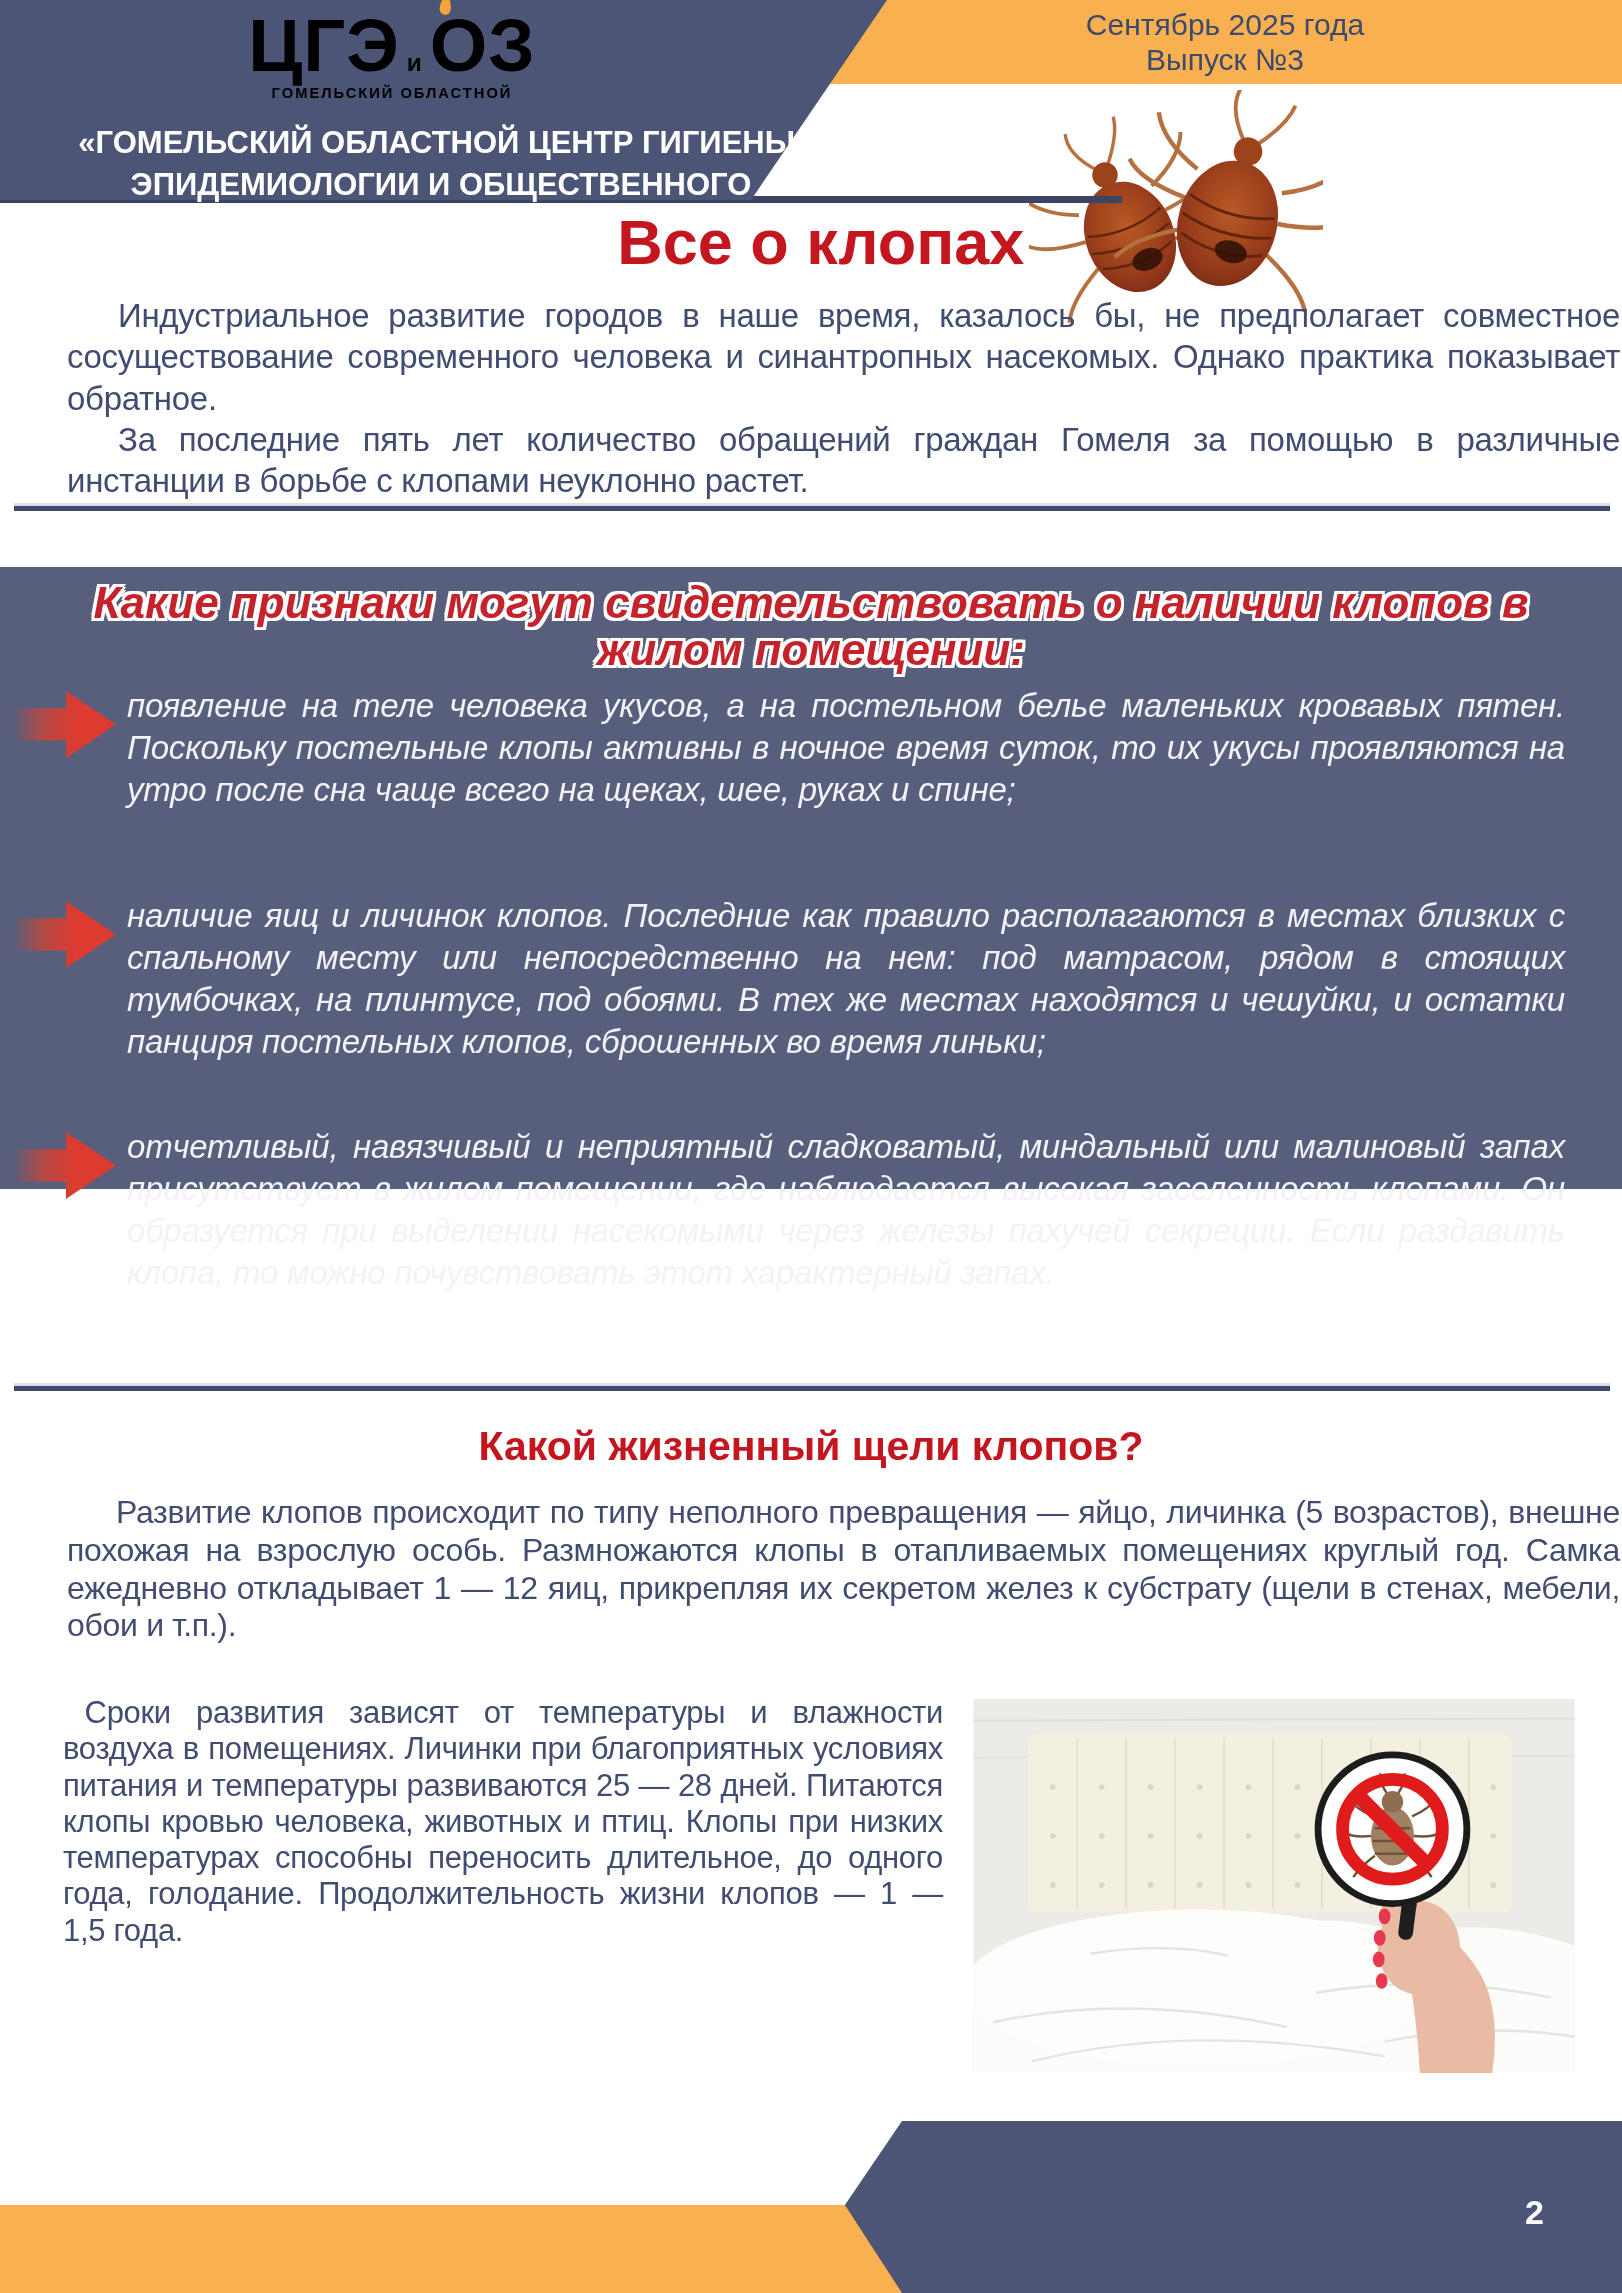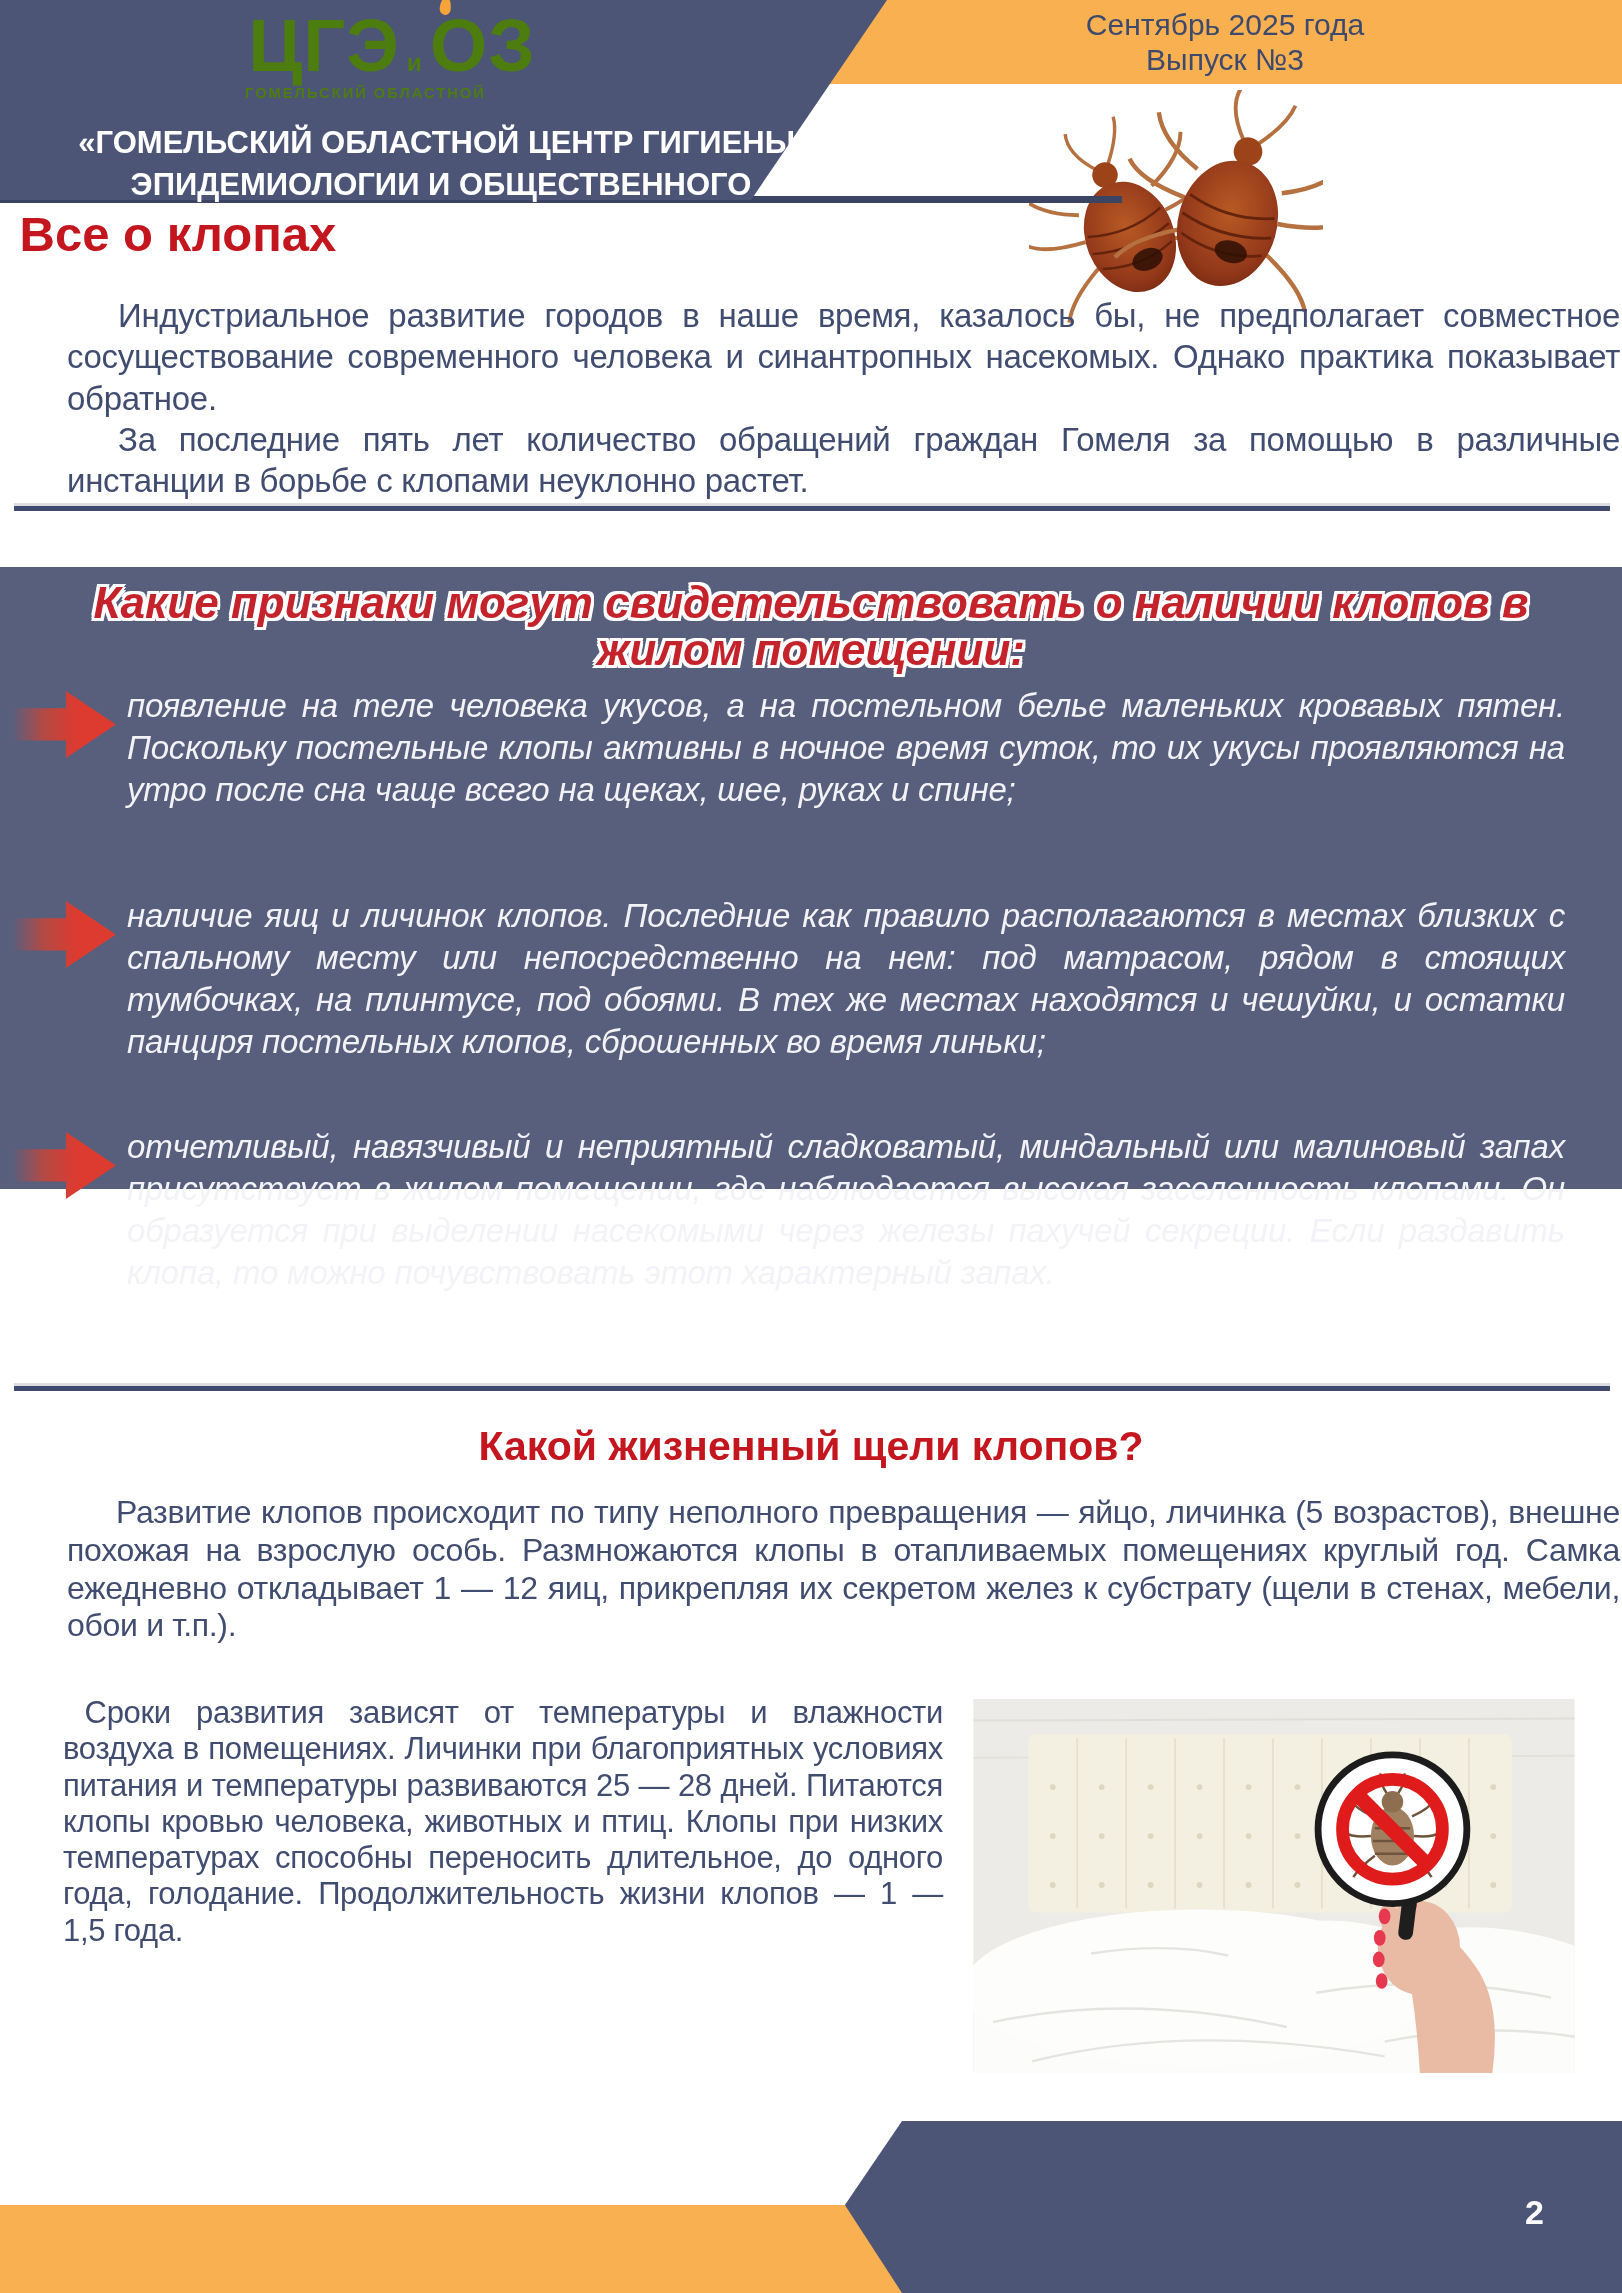--- a/index.html
+++ b/index.html
@@ -7,35 +7,35 @@
     position:relative; width:1622px; height:2294px; background:#fff;
     overflow:hidden; font-family:"Liberation Sans","DejaVu Sans",sans-serif;
   }
   
   .orange-band{position:absolute;top:0;left:828px;right:0;height:84px;background:#f8b050;z-index:1;}
   .issue-box{position:absolute;left:1019px;top:6.9px;width:412px;text-align:center;
     font-size:30px;font-weight:normal;color:#3d4a6e;line-height:1.18;z-index:2;}
   .header-shadow{position:absolute;top:196px;left:0;width:1122px;height:6.9px;background:#3c4463;z-index:2;}
   .header-dark{position:absolute;top:0;left:0;width:921px;height:200px;background:#4d5577;
     clip-path:polygon(0 0,887px 0,751px 200px,0 200px);z-index:3;}
-  .logo{position:absolute;left:245px;top:11.8px;width:294px;color:#4d7c0f;}
+  .logo{position:absolute;left:245px;top:11.8px;width:294px;text-align:center;color:#000000;}
   .logo-row{display:flex;align-items:flex-end;justify-content:center;gap:6.9px;
     font-size:74px;font-weight:800;line-height:.92;letter-spacing:1px;}
   .logo-and{font-size:24.5px;font-weight:bold;margin-bottom:4.9px;}
   .logo-oz{position:relative;}
   .flame{position:absolute;top:-14.7px;left:9.8px;width:10.8px;height:17.6px;background:#f6a43a;
     border-radius:50% 50% 45% 55%/65% 65% 35% 35%;transform:rotate(6deg);}
   .logo-sub{margin-top:4.9px;font-size:14.7px;font-weight:bold;letter-spacing:2px;}
   .org-name{position:absolute;left:54px;top:122px;width:774px;text-align:center;
     color:#fff;font-weight:bold;font-size:31px;line-height:1.35;}
   
   .bedbugs{position:absolute;left:1029px;top:90px;width:294px;height:240px;z-index:0;}
   
-  .title{position:absolute;top:206px;left:0;width:100%;padding-left:19.6px;
-    box-sizing:border-box;font-size:49px;font-weight:bold;color:#c4161e;}
+  .title{position:absolute;top:206px;left:0;width:100%;text-align:center;padding-left:19.6px;
+    box-sizing:border-box;font-size:63px;font-weight:bold;color:#c4161e;}
   .body-text{font-weight:normal;color:#414d70;text-align:justify;letter-spacing:-0.3px;margin-left:32px;}
   .intro{position:absolute;top:295px;left:35px;width:1553px;font-size:33px;line-height:1.25;}
   .intro p{margin:0;text-indent:51px;}
   .divider{position:absolute;left:13.7px;width:1596px;height:4.9px;background:#3f4a6e;
     box-shadow:0 -2.9px 0 #dcdce2;}
   .divider-1{top:506px;} .divider-2{top:1386px;}
   
   .signs{position:absolute;top:567px;left:0;width:100%;height:622px;background:#575f7d;}
   .signs-heading{position:absolute;top:11.8px;left:39px;right:39px;text-align:center;
     font-size:44px;font-weight:bold;font-style:italic;color:#c4232b;line-height:1.07;

